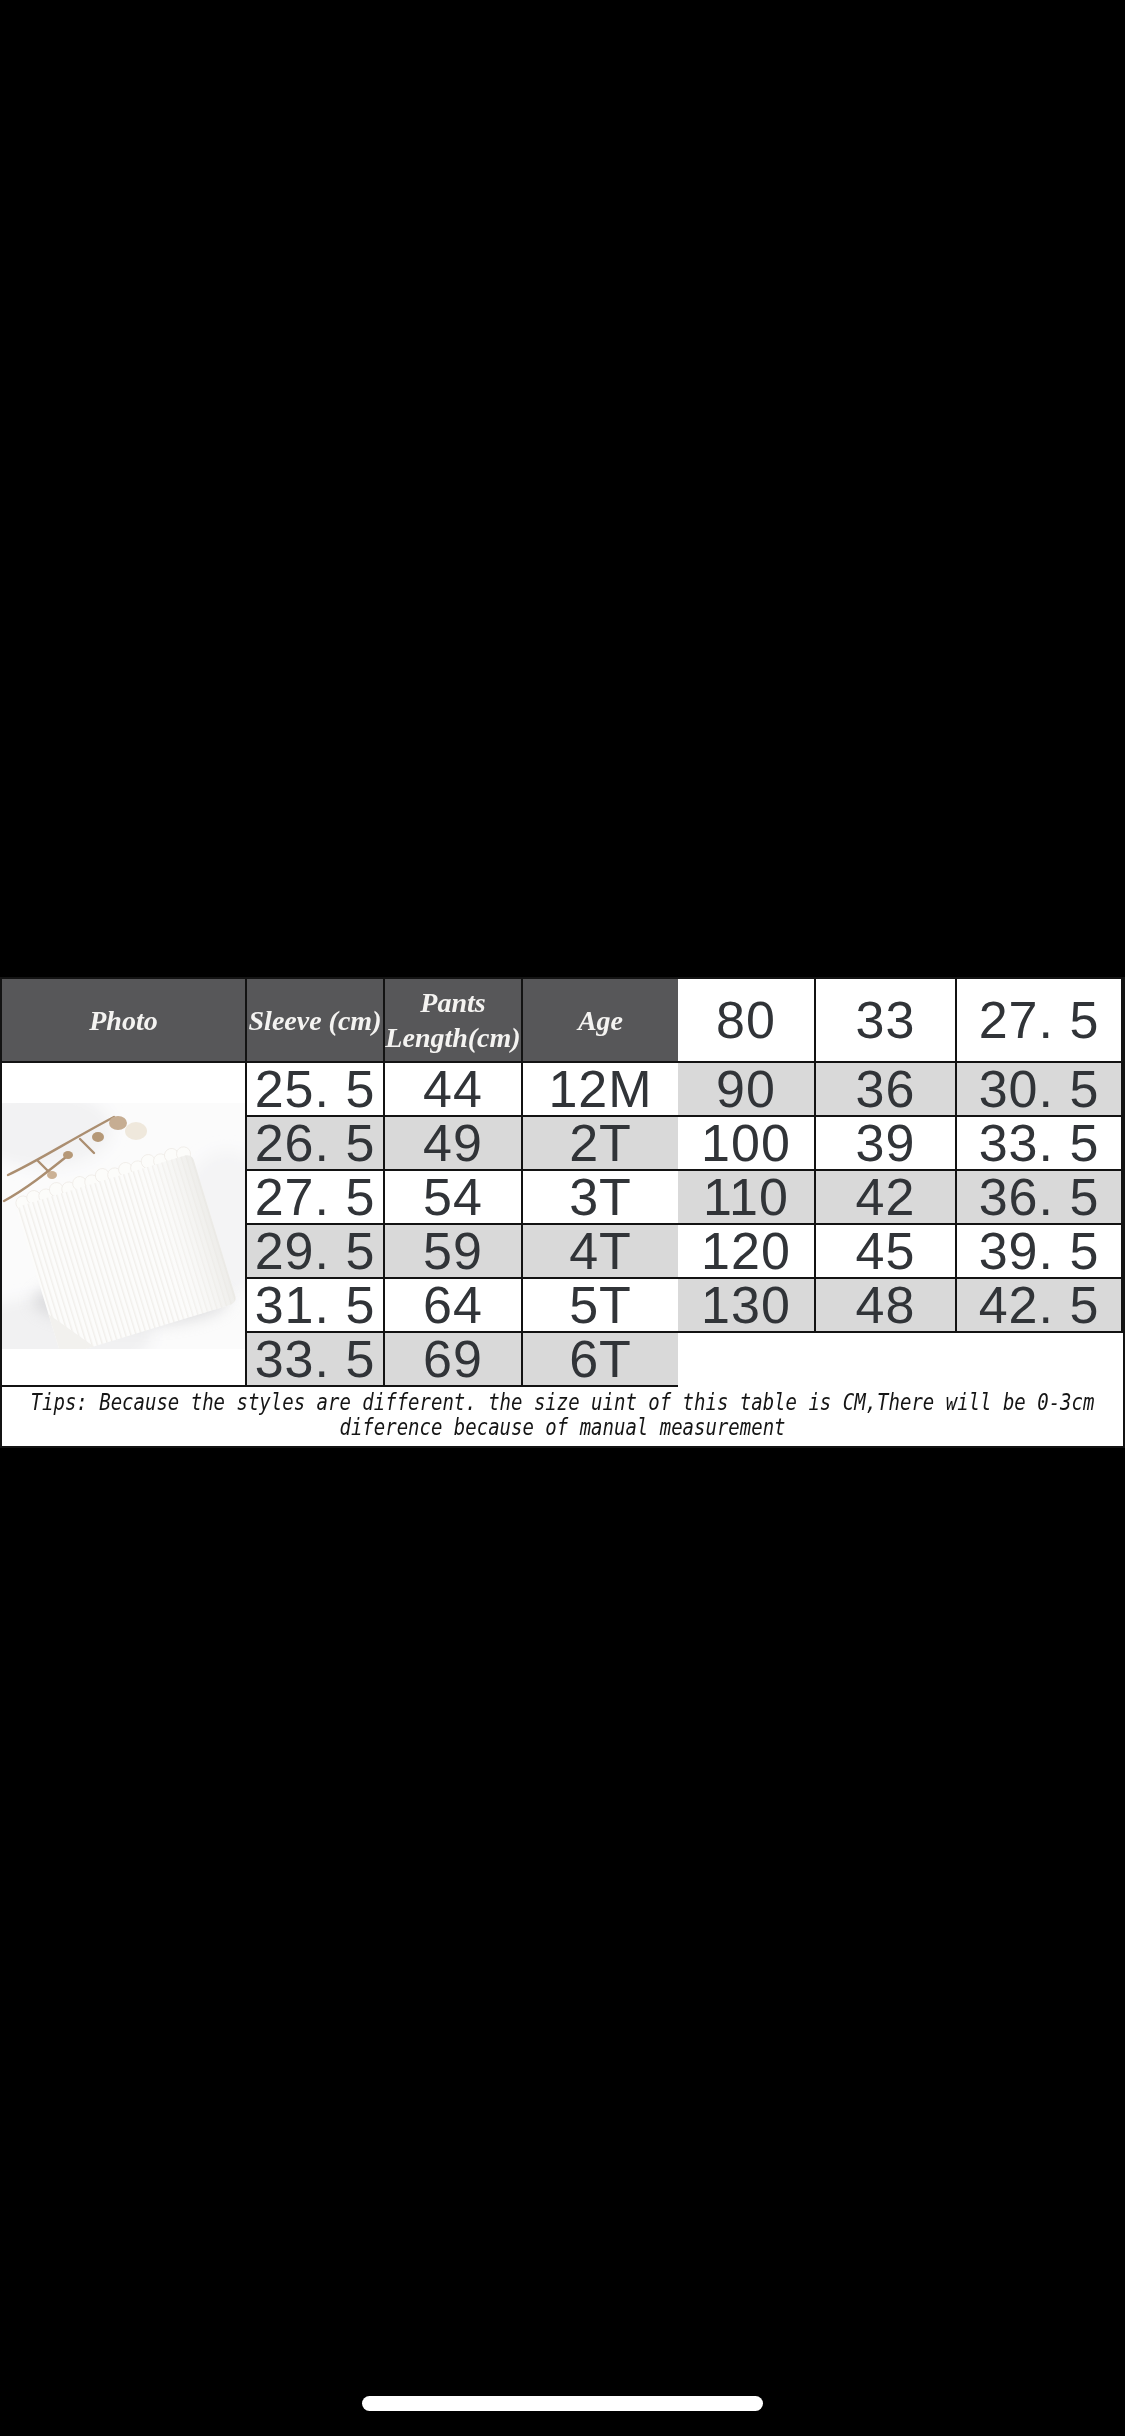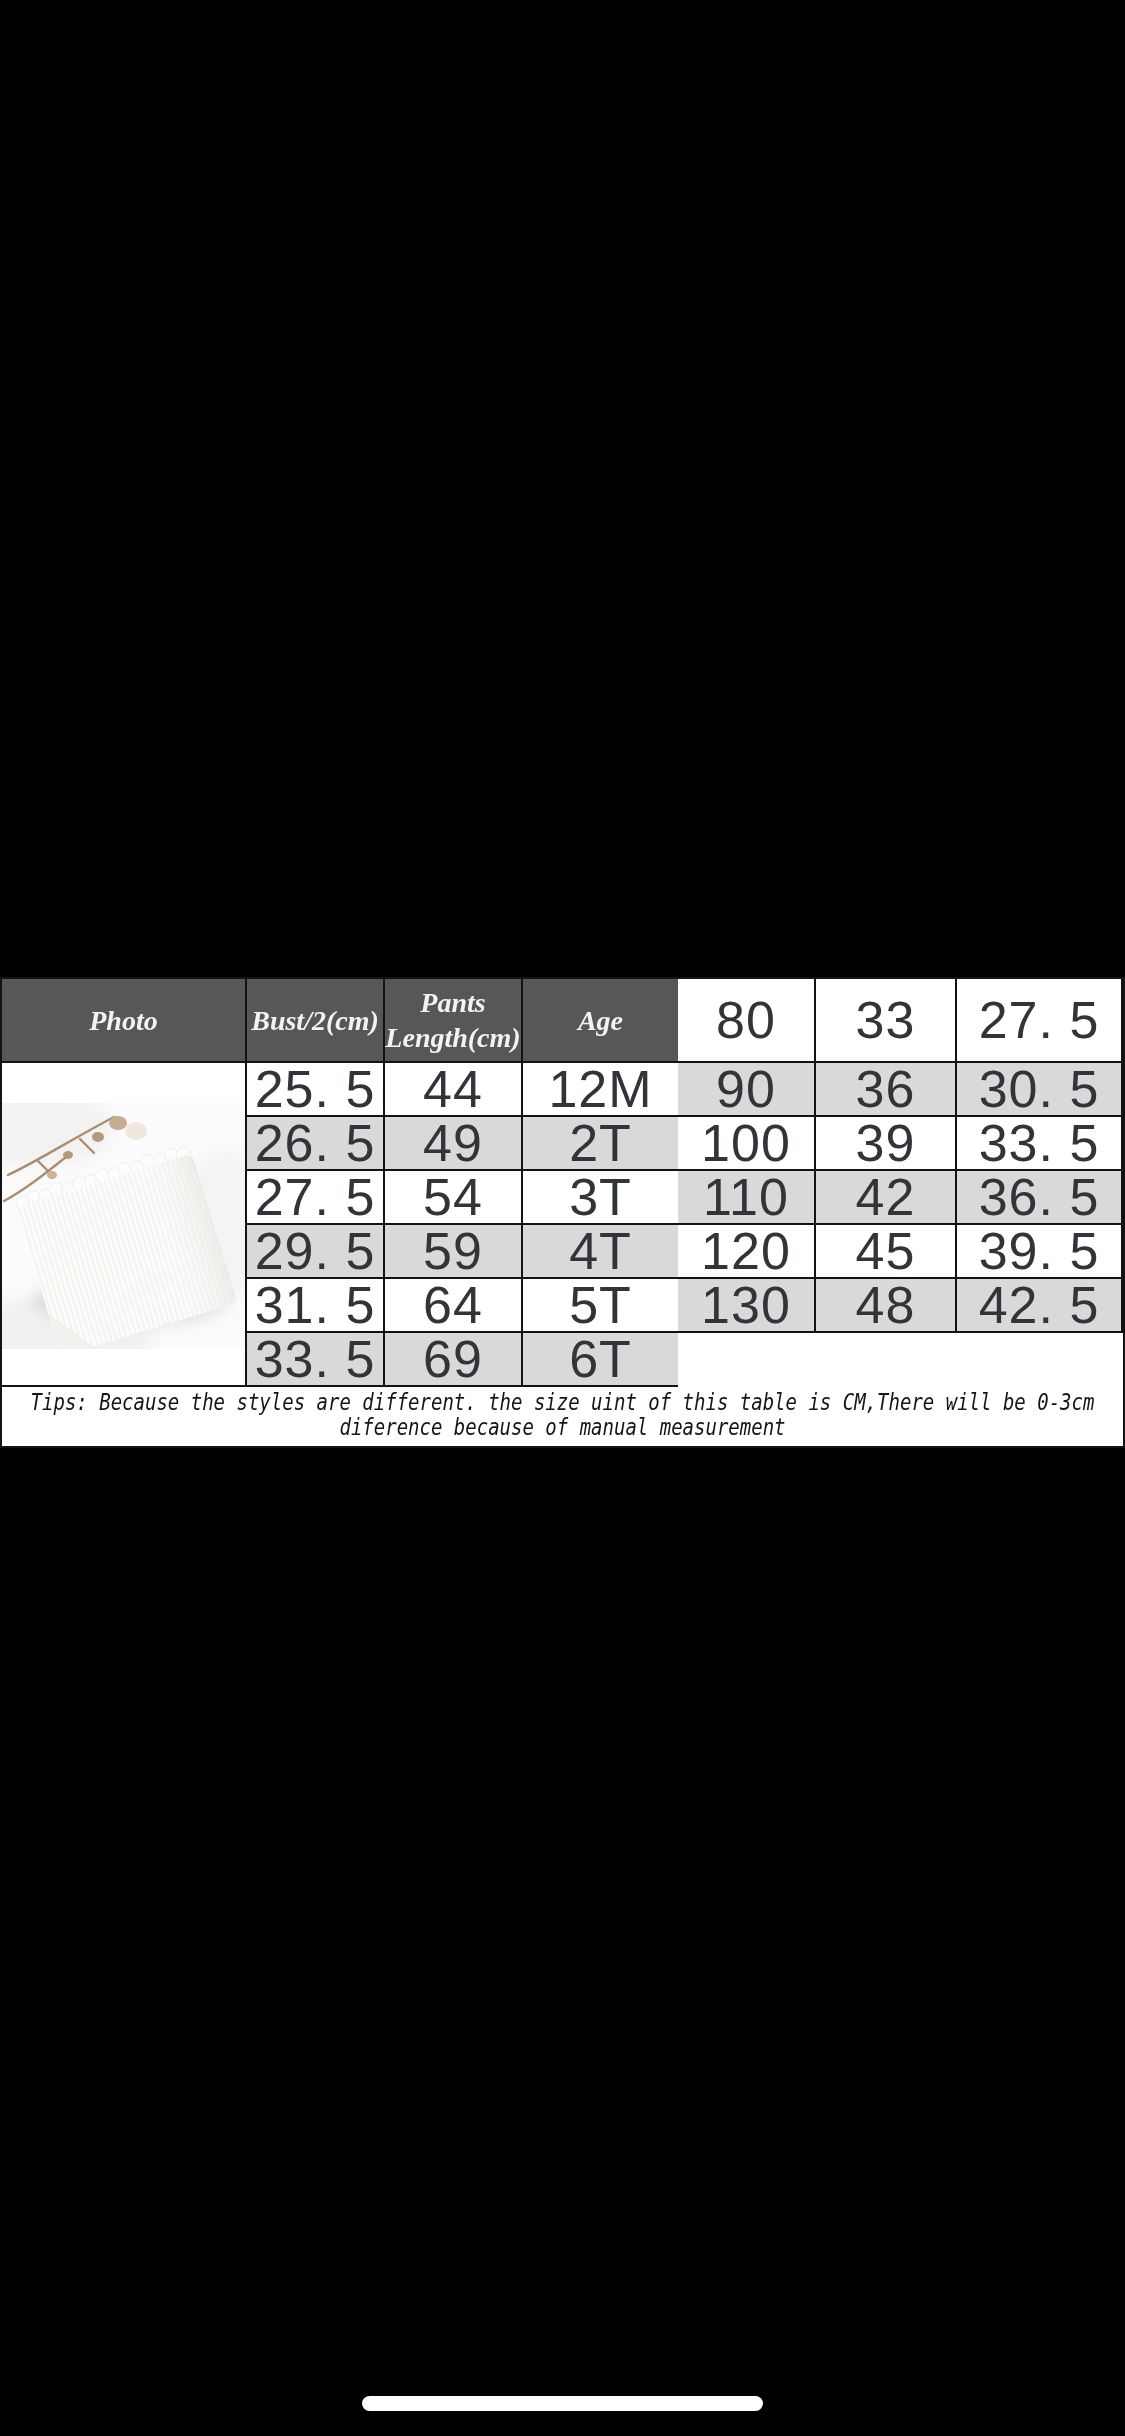--- a/index.html
+++ b/index.html
@@ -89,21 +89,21 @@
 <div class="screen">
 
   <div class="sheet">
 
     <div class="grid">
 
       <div class="cell hcell">
           <span>Photo</span>
         </div>
       <div class="cell hcell">
-          <span>Bust/2(cm)</span>
+          <span>Sleeve (cm)</span>
         </div>
       <div class="cell hcell">
         <span>Pants</span>
         <span>Length(cm)</span>
       </div>
       <div class="cell hcell lastcol">
           <span>Age</span>
         </div>
 
       <div class="cell photo-cell">

